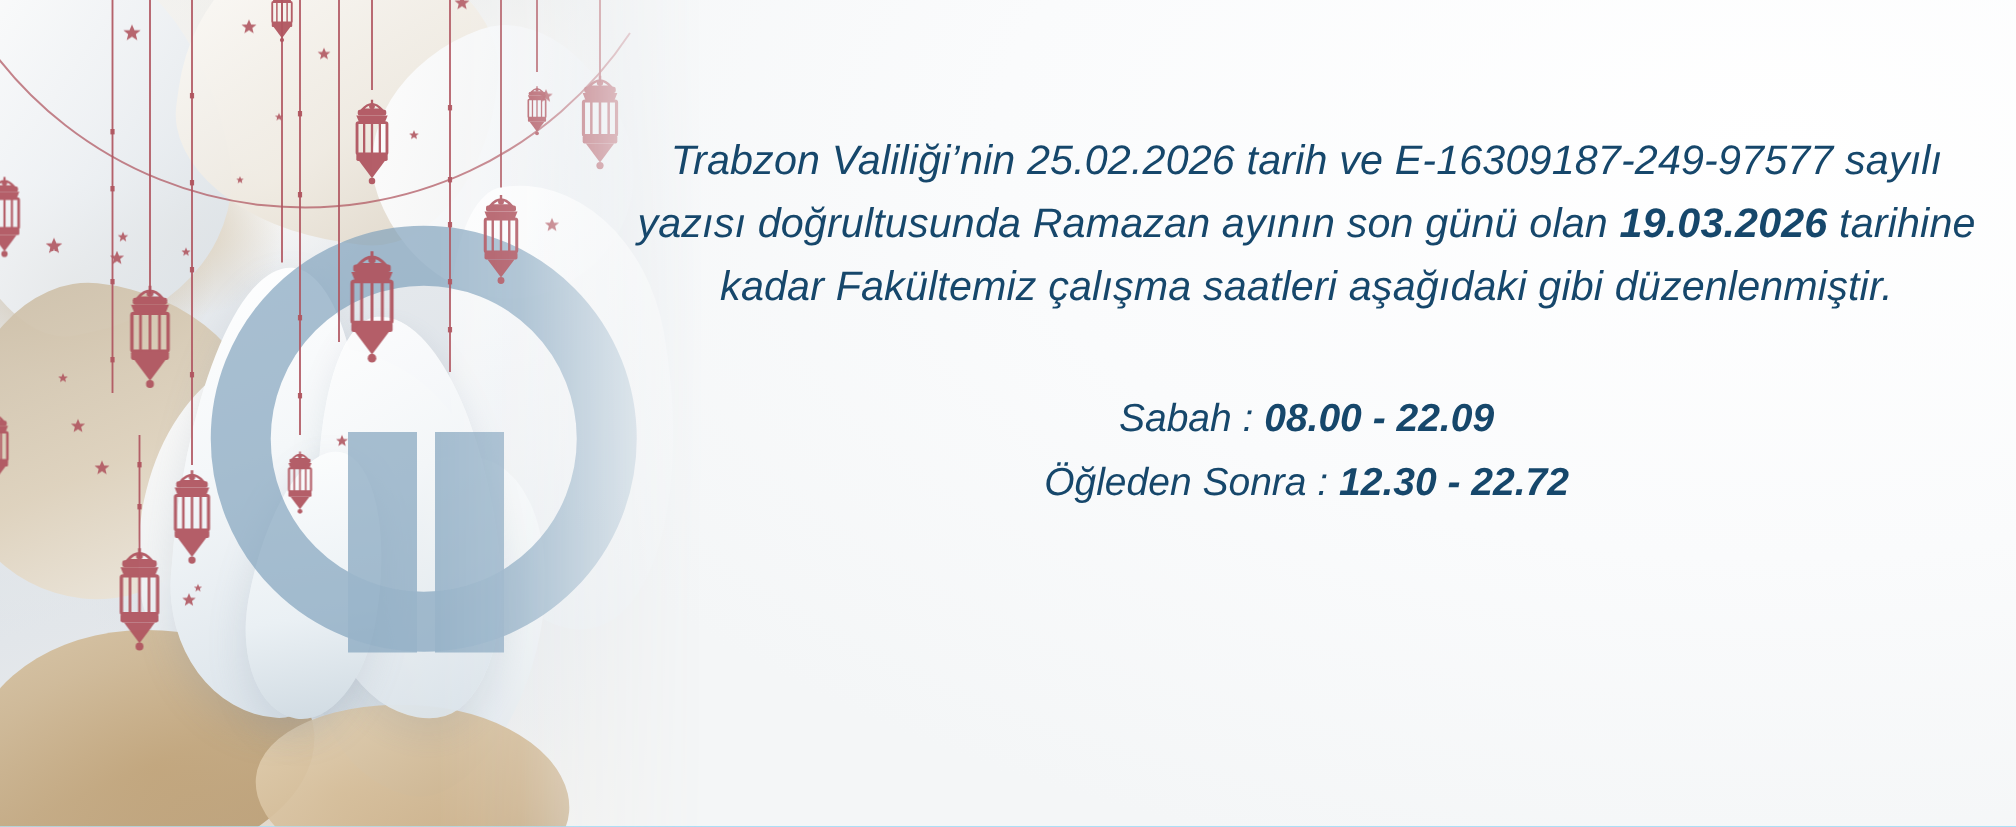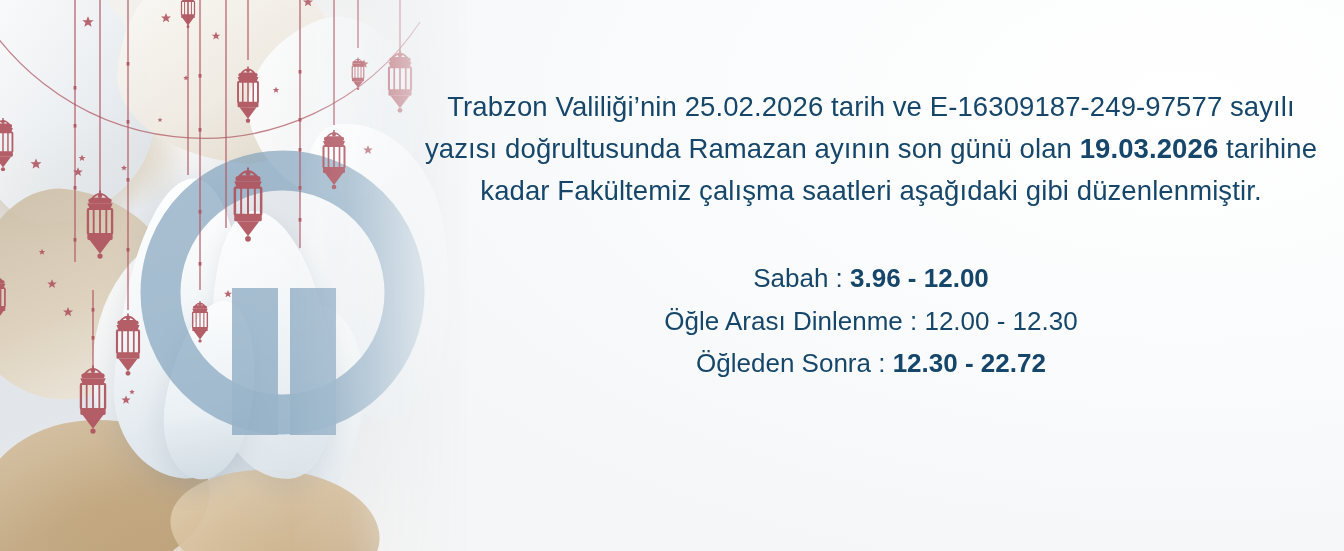--- a/index.html
+++ b/index.html
@@ -12,20 +12,21 @@
     background: #ffffff;
     font-family: "Liberation Sans", "DejaVu Sans", sans-serif;
   }
 
   .banner {
     position: relative;
     width: 1344px;
     height: 551px;
     overflow: hidden;
     background: #0ea5e9;
+    font-style: italic;
   }
 
   
   .bg-wash {
     position: absolute;
     inset: 0;
     background:
       radial-gradient(ellipse 70% 90% at 88% 18%, #ffffff 0%, #fafbfc 55%, #f4f6f7 100%),
       linear-gradient(100deg, #eef1f3 0%, #f7f9fa 30%, #fdfdfe 60%, #f5f7f8 100%);
   }
@@ -320,21 +321,20 @@
         </g>
       </svg>
     </div>
   </div>
 
   <div class="content">
 
     <p class="notice"><span>Trabzon Valiliği’nin 25.02.2026 tarih ve E-16309187-249-97577 sayılı yazısı doğrultusunda Ramazan ayının son günü olan </span><b>19.03.2026</b><span> tarihine kadar Fakültemiz çalışma saatleri aşağıdaki gibi düzenlenmiştir.</span></p>
 
     <div class="hours">
-      <div class="hours-row is-bold"><span class="hl-label">Sabah : </span><span class="hl-value">3.96 - 12.00</span></div>
-
-      <div class="hours-row"><span class="hl-label">Öğle Arası Dinlenme : </span><span class="hl-value">12.00 - 12.30</span></div>
+      <div class="hours-row is-bold"><span class="hl-label">Sabah : </span><span class="hl-value">08.00 - 22.09</span></div>
+
 
       <div class="hours-row is-bold"><span class="hl-label">Öğleden Sonra : </span><span class="hl-value">12.30 - 22.72</span></div>
     </div>
   </div>
 
 </div>
 
 </body></html>

